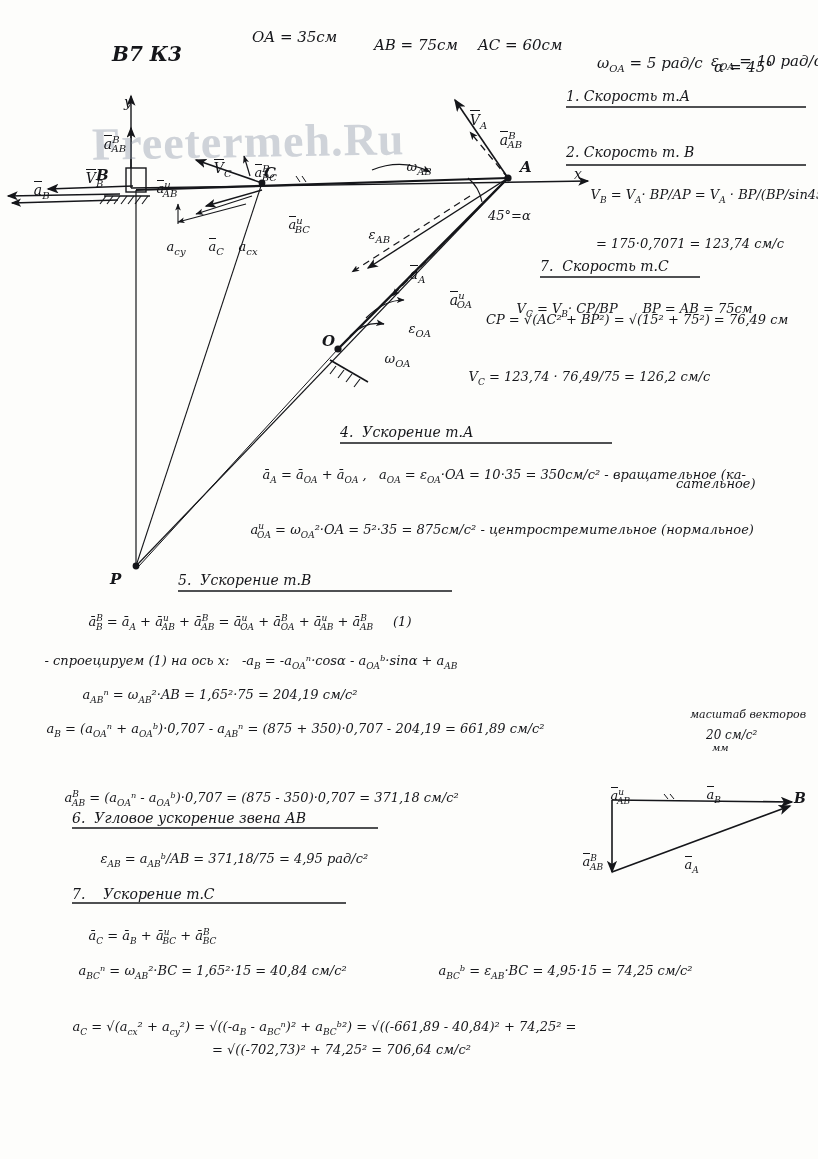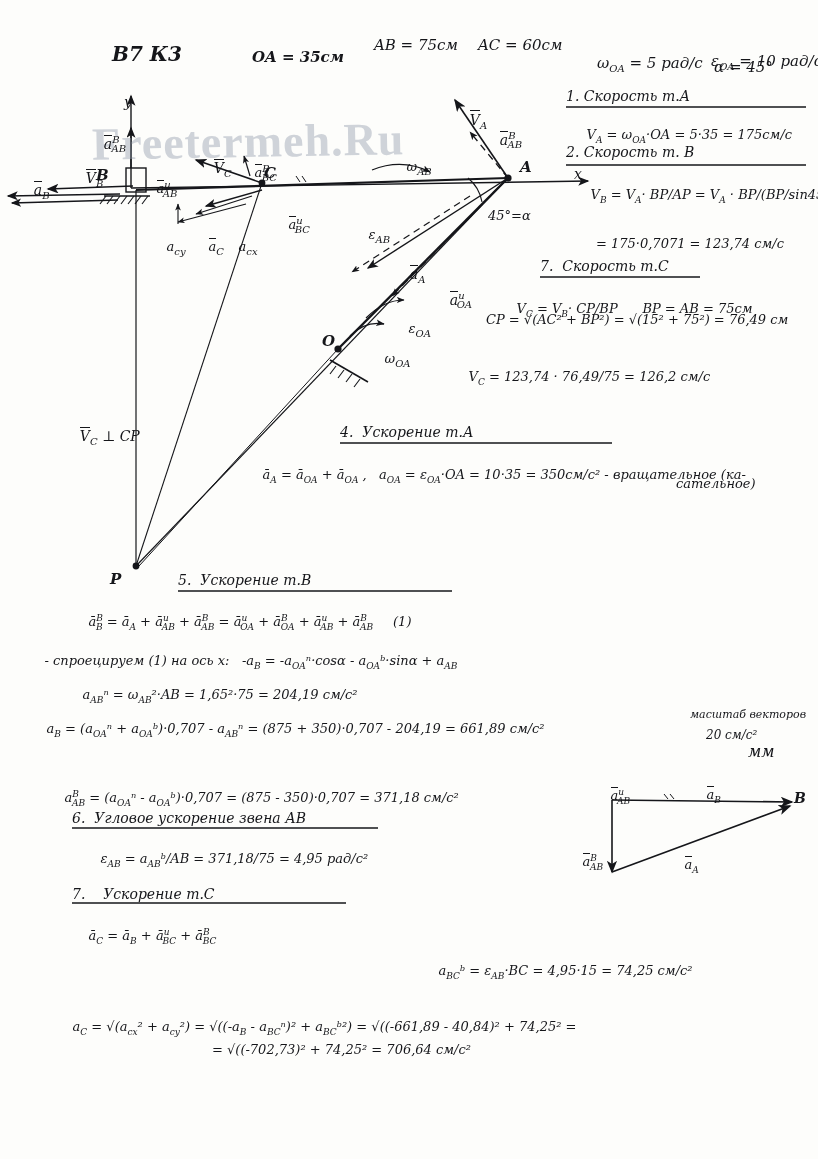--- a/index.html
+++ b/index.html
@@ -142,21 +142,21 @@
     <path d="M612,800 L612,872" stroke="#15161a" stroke-width="1.6" fill="none" marker-end="url(#ah)"></path>
     <path d="M612,872 L790,806" stroke="#15161a" stroke-width="1.6" fill="none" marker-end="url(#ah)"></path>
     <path d="M668,799 L664,794" stroke="#15161a" stroke-width="1"></path>
     <path d="M674,799 L670,794" stroke="#15161a" stroke-width="1"></path>
   </svg>
 
   <div class="wm">Freetermeh.Ru</div>
 
   <div class="t sz20 bold" style="left:112px;top:42px;font-weight:bold;">В7 К3</div>
 
-  <div class="t sz15" style="left:252px;top:48px;font-weight:bold;">OA = 35см</div>
+  <div class="t sz15" style="left:252px;top:28px;">OA = 35см</div>
   <div class="t sz15" style="left:374px;top:36px;">AB = 75см</div>
   <div class="t sz15" style="left:478px;top:36px;">AC = 60см</div>
   <div class="t sz15" style="left:578px;top:36px;">
     <span>ω</span><sub style="font-size:10px">OA</sub><span> = 5 рад/с</span>
   </div>
   <div class="t sz15" style="left:692px;top:34px;">
     <span>ε</span><sub style="font-size:10px">OA</sub><span> = 10 рад/с</span>
   </div>
   <div class="t sz15" style="left:714px;top:58px;">α = 45°</div>
 
@@ -224,28 +224,22 @@
   </div>
   <div class="lbl sz14" style="left:392px;top:250px;">
     <span style="border-top:1.3px solid #15161a;">a</span><sub style="font-size:10px">A</sub>
   </div>
   <div class="lbl sz14" style="left:432px;top:274px;">
     <span style="border-top:1.3px solid #15161a;">a</span><sup style="font-size:10px">и</sup><sub style="font-size:10px;margin-left:-8px;">OA</sub>
   </div>
 
   <div class="lbl sz13" style="left:488px;top:208px;">45°=α</div>
 
-  <div class="lbl sz14" style="left:62px;top:412px;">
-    <span style="border-top:1.3px solid #15161a;">V</span><sub style="font-size:10px">C</sub><span> ⊥ CP</span>
-  </div>
 
   <div class="t sz14" style="left:566px;top:88px;">1. Скорость т.А</div>
-  <div class="t sz13" style="left:570px;top:112px;">
-    <span>V</span><sub style="font-size:9px">A</sub><span> = ω</span><sub style="font-size:9px">OA</sub><span>·OA = 5·35 = 175см/с</span>
-  </div>
 
   <div class="t sz14" style="left:566px;top:144px;">2. Скорость т. В</div>
   <div class="t sz13" style="left:574px;top:172px;">
     <span>V</span><sub style="font-size:9px">B</sub><span> = V</span><sub style="font-size:9px">A</sub><span>· BP/AP = V</span><sub style="font-size:9px">A</sub><span> · BP/(BP/sin45°)</span>
   </div>
   <div class="t sz13" style="left:596px;top:236px;">= 175·0,7071 = 123,74 см/с</div>
 
   <div class="t sz14" style="left:540px;top:258px;">7.  Скорость т.С</div>
   <div class="t sz13" style="left:500px;top:286px;">
     <span>V</span><sub style="font-size:9px">C</sub><span> = V</span><sub style="font-size:9px">B</sub><span>· CP/BP      BP = AB = 75см</span>
@@ -253,20 +247,23 @@
   <div class="t sz13" style="left:486px;top:312px;">CP = √(AC² + BP²) = √(15² + 75²) = 76,49 см</div>
   <div class="t sz13" style="left:452px;top:354px;">
     <span>V</span><sub style="font-size:9px">C</sub><span> = 123,74 · 76,49/75 = 126,2 см/с</span>
   </div>
 
   <div class="t sz14" style="left:340px;top:424px;">4.  Ускорение т.А</div>
   <div class="t sz13" style="left:246px;top:452px;">
     <span>ā</span><sub style="font-size:9px">A</sub><span> = ā</span><sub style="font-size:9px">OA</sub><span> + ā</span><sub style="font-size:9px">OA</sub><span> ,   a</span><sub style="font-size:9px">OA</sub><span> = ε</span><sub style="font-size:9px">OA</sub><span>·OA = 10·35 = 350см/с² - вращательное (ка-</span>
   </div>
   <div class="t sz13" style="left:676px;top:476px;">сательное)</div>
+  <div class="t sz13" style="left:234px;top:506px;">
+    <span>a</span><sup style="font-size:9px">и</sup><sub style="font-size:9px;margin-left:-7px;">OA</sub><span> = ω</span><sub style="font-size:9px">OA</sub><span>²·OA = 5²·35 = 875см/с² - центростремительное (нормальное)</span>
+  </div>
 
   <div class="t sz14" style="left:178px;top:572px;">5.  Ускорение т.В</div>
   <div class="t sz13" style="left:72px;top:598px;">
     <span>ā</span><sup style="font-size:9px">B</sup><sub style="font-size:9px;margin-left:-7px;">B</sub><span> = ā</span><sub style="font-size:9px">A</sub><span> + ā</span><sup style="font-size:9px">и</sup><sub style="font-size:9px;margin-left:-7px;">AB</sub><span> + ā</span><sup style="font-size:9px">B</sup><sub style="font-size:9px;margin-left:-7px;">AB</sub><span> = ā</span><sup style="font-size:9px">и</sup><sub style="font-size:9px;margin-left:-7px;">OA</sub><span> + ā</span><sup style="font-size:9px">B</sup><sub style="font-size:9px;margin-left:-7px;">OA</sub><span> + ā</span><sup style="font-size:9px">и</sup><sub style="font-size:9px;margin-left:-7px;">AB</sub><span> + ā</span><sup style="font-size:9px">B</sup><sub style="font-size:9px;margin-left:-7px;">AB</sub><span style="margin-left:20px">(1)</span>
   </div>
   <div class="t sz13" style="left:28px;top:638px;">
     <span>- спроецируем (1) на ось х:   -a</span><sub style="font-size:9px">B</sub><span> = -a</span><sub style="font-size:9px">OA</sub><span>ⁿ·cosα - a</span><sub style="font-size:9px">OA</sub><span>ᵇ·sinα + a</span><sub style="font-size:9px">AB</sub>
   </div>
   <div class="t sz13" style="left:66px;top:672px;">
     <span>a</span><sub style="font-size:9px">AB</sub><span>ⁿ = ω</span><sub style="font-size:9px">AB</sub><span>²·AB = 1,65²·75 = 204,19 см/с²</span>
@@ -280,31 +277,34 @@
 
   <div class="t sz14" style="left:72px;top:810px;">6.  Угловое ускорение звена АВ</div>
   <div class="t sz13" style="left:84px;top:836px;">
     <span>ε</span><sub style="font-size:9px">AB</sub><span> = a</span><sub style="font-size:9px">AB</sub><span>ᵇ/AB = 371,18/75 = 4,95 рад/с²</span>
   </div>
 
   <div class="t sz14" style="left:72px;top:886px;">7.    Ускорение т.С</div>
   <div class="t sz13" style="left:72px;top:912px;">
     <span>ā</span><sub style="font-size:9px">C</sub><span> = ā</span><sub style="font-size:9px">B</sub><span> + ā</span><sup style="font-size:9px">и</sup><sub style="font-size:9px;margin-left:-7px;">BC</sub><span> + ā</span><sup style="font-size:9px">B</sup><sub style="font-size:9px;margin-left:-7px;">BC</sub>
   </div>
+  <div class="t sz13" style="left:62px;top:948px;">
+    <span>a</span><sub style="font-size:9px">BC</sub><span>ⁿ = ω</span><sub style="font-size:9px">AB</sub><span>²·BC = 1,65²·15 = 40,84 см/с²</span>
+  </div>
   <div class="t sz13" style="left:422px;top:948px;">
     <span>a</span><sub style="font-size:9px">BC</sub><span>ᵇ = ε</span><sub style="font-size:9px">AB</sub><span>·BC = 4,95·15 = 74,25 см/с²</span>
   </div>
   <div class="t sz13" style="left:56px;top:1004px;">
     <span>a</span><sub style="font-size:9px">C</sub><span> = √(a</span><sub style="font-size:9px">cx</sub><span>² + a</span><sub style="font-size:9px">cy</sub><span>²) = √((-a</span><sub style="font-size:9px">B</sub><span> - a</span><sub style="font-size:9px">BC</sub><span>ⁿ)² + a</span><sub style="font-size:9px">BC</sub><span>ᵇ²) = √((-661,89 - 40,84)² + 74,25² =</span>
   </div>
   <div class="t sz13" style="left:212px;top:1042px;">= √((-702,73)² + 74,25² = 706,64 см/с²</div>
 
   <div class="t small" style="left:690px;top:708px;font-size:11px;">масштаб векторов</div>
   <div class="t small" style="left:706px;top:728px;font-size:12px;">20 см/с²</div>
-  <div class="t small" style="left:748px;top:742px;font-size:16px;">мм</div>
+  <div class="t small" style="left:712px;top:742px;font-size:10px;">мм</div>
 
   <div class="lbl sz13" style="left:594px;top:772px;">
     <span style="border-top:1.3px solid #15161a;">a</span><sup style="font-size:9px">и</sup><sub style="font-size:9px;margin-left:-7px;">AB</sub>
   </div>
   <div class="lbl sz13" style="left:690px;top:772px;">
     <span style="border-top:1.3px solid #15161a;">a</span><sub style="font-size:9px">B</sub>
   </div>
   <div class="lbl sz13" style="left:566px;top:838px;">
     <span style="border-top:1.3px solid #15161a;">a</span><sup style="font-size:9px">B</sup><sub style="font-size:9px;margin-left:-7px;">AB</sub>
   </div>

